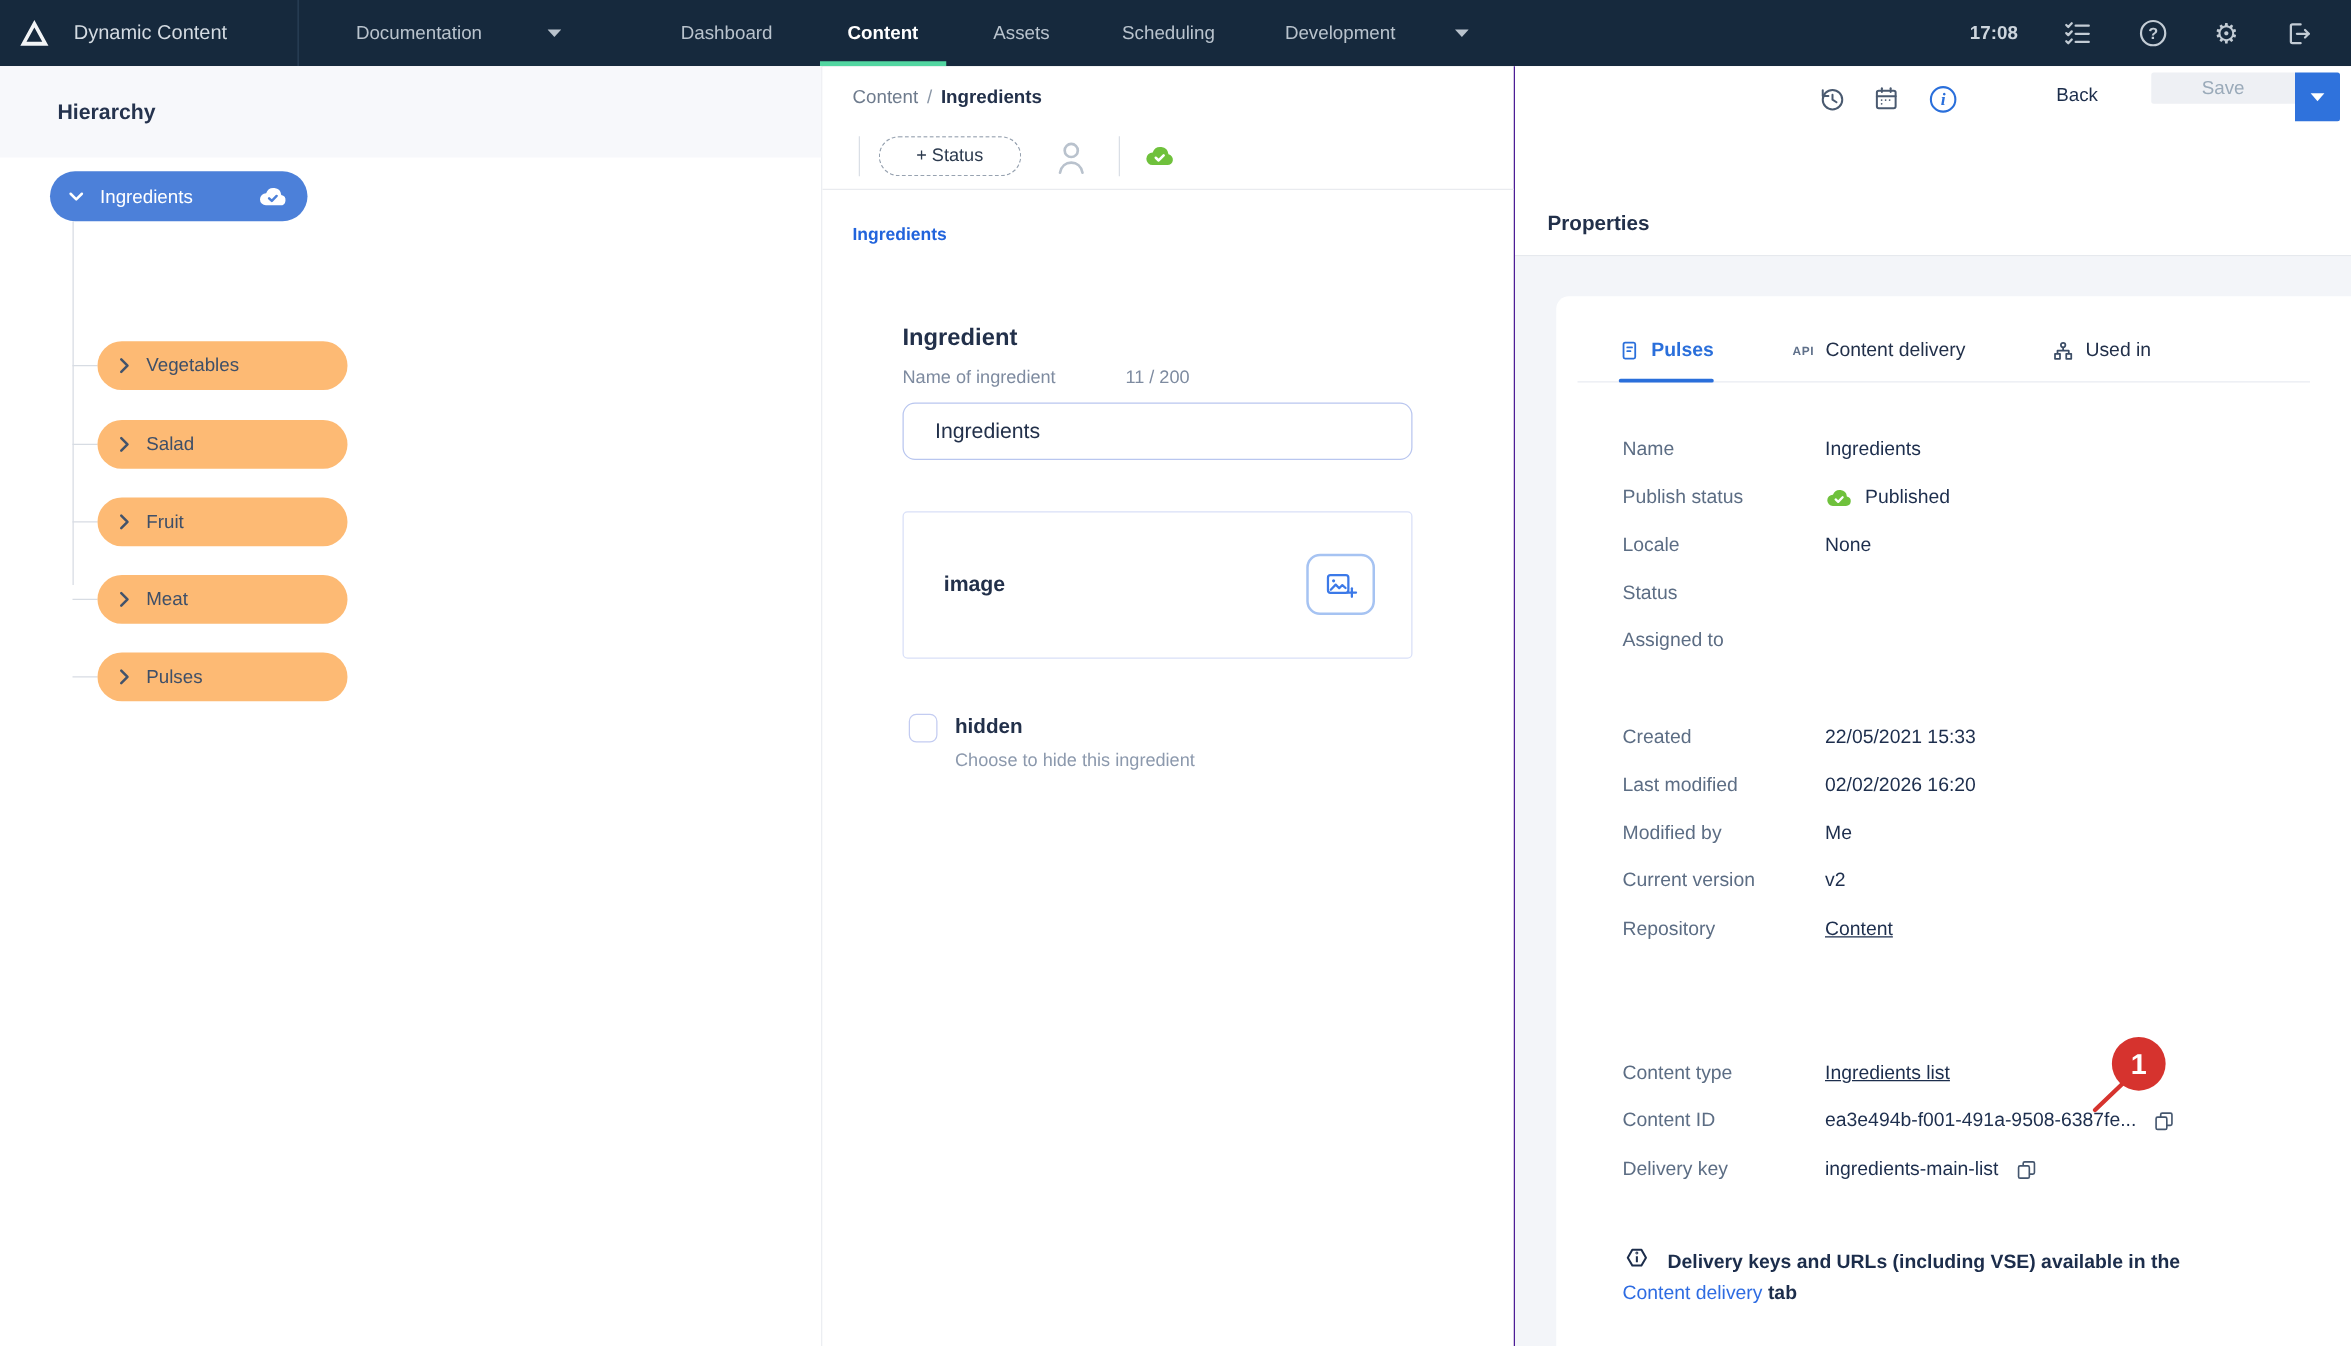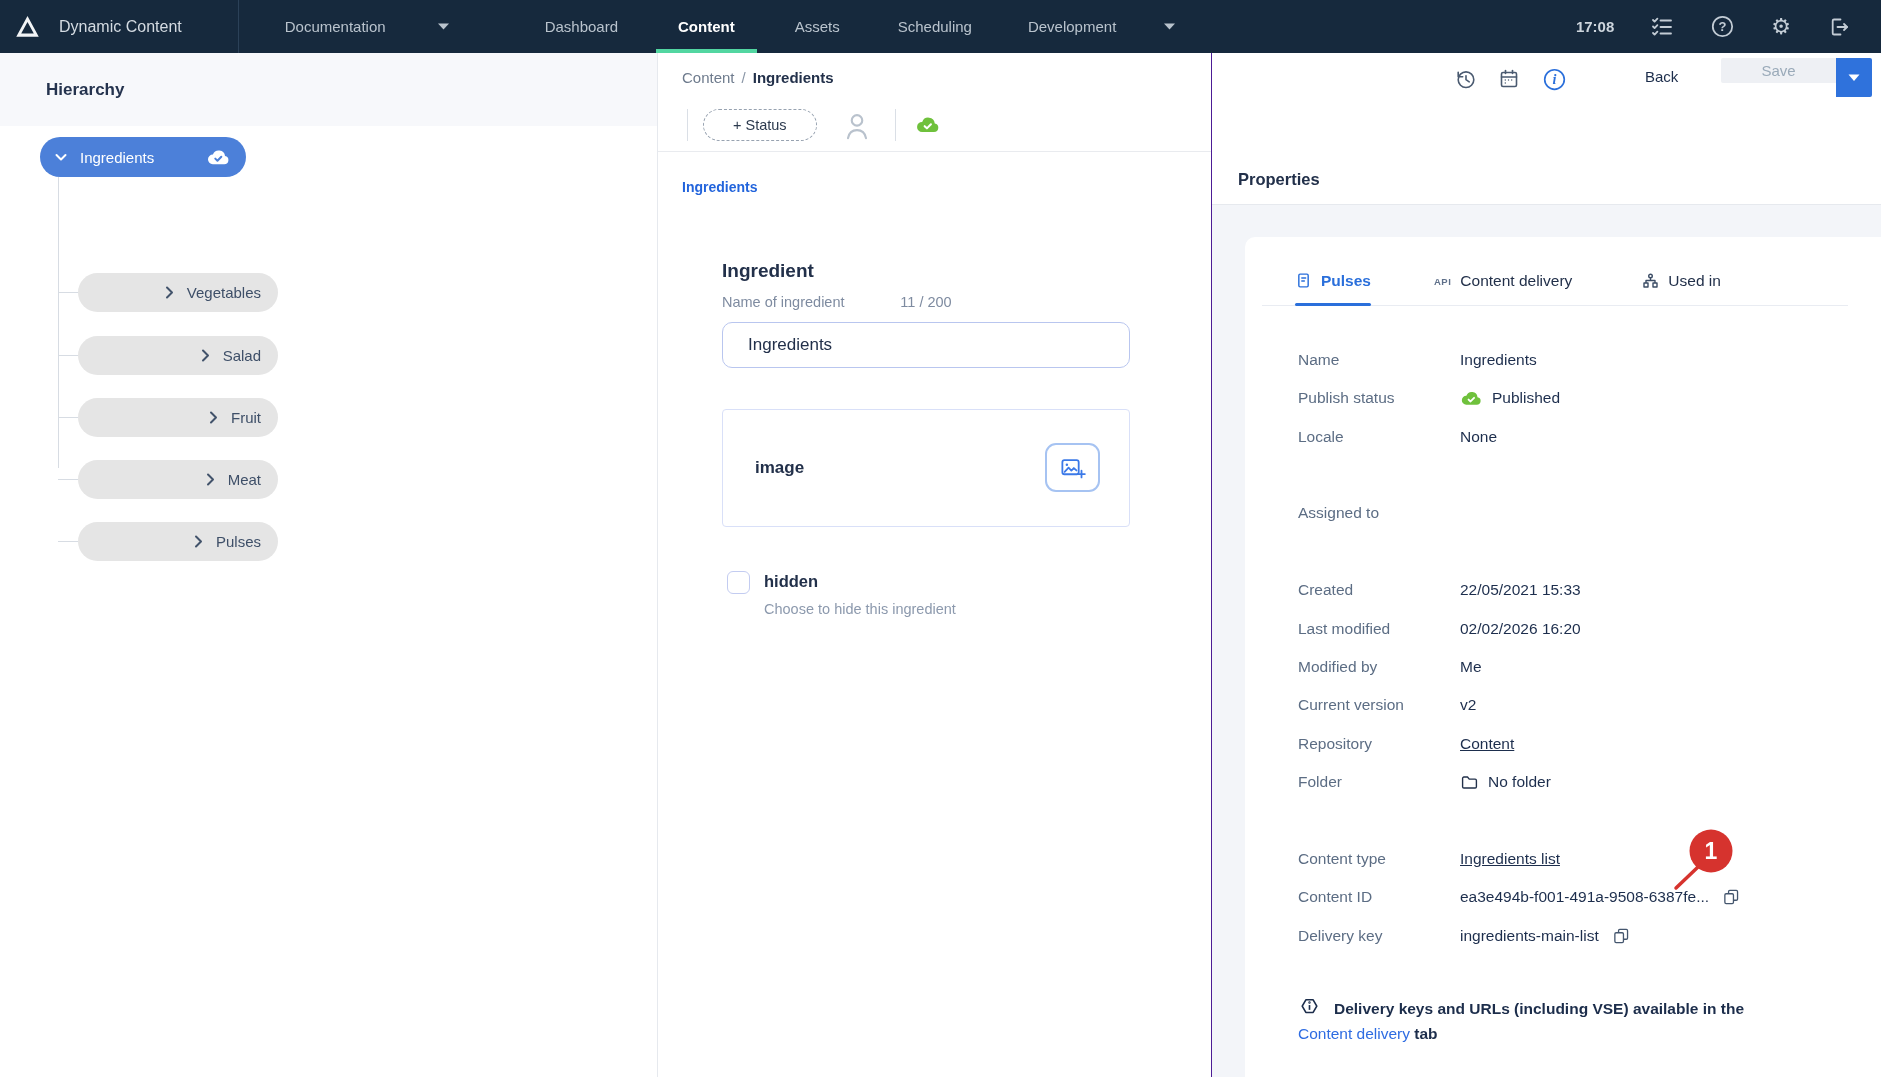--- a/index.html
+++ b/index.html
@@ -31,22 +31,22 @@
                  padding-left:46px; font-size:17px; font-weight:700; color:#25334e; }
   .tree { position:absolute; inset:73px 0 0 0; }
   .tline-v { position:absolute; left:58px; top:51px; width:1px; height:291px; background:#d7dce3; }
   .tline-h { position:absolute; left:58px; width:20px; height:1px; background:#d7dce3; }
   .pill-root { position:absolute; left:40px; top:11px; width:206px; height:40px; border-radius:20px;
                background:#4c80d9; color:#fff; display:flex; align-items:center; padding:0 15px;
                font-size:15px; cursor:pointer; }
   .pill-root .lbl { margin-left:13px; }
   .pill-root .cloud { margin-left:auto; display:flex; }
   .pill { position:absolute; left:78px; width:200px; height:39px; border-radius:20px;
-          background:#e5e5e5; color:#3e4f68; display:flex; align-items:center; gap:13px;
-          padding:0 17px; font-size:15px; cursor:pointer;justify-content:flex-end; }
+          background:#fdba74; color:#3e4f68; display:flex; align-items:center; gap:13px;
+          padding:0 17px; font-size:15px; cursor:pointer; }
 
   
   .content-col { position:absolute; top:53px; left:658px; width:554px; bottom:0; background:#fff;
                  border-right:1px solid #4c1d95; }
   .content-header { position:relative; height:99px; border-bottom:1px solid #e9ebef; }
   .breadcrumb { position:absolute; left:24px; top:16px; font-size:15px; color:#6e7b8d; }
   .breadcrumb .sep { margin:0 7px; color:#8a96a6; }
   .breadcrumb .cur { color:#22304a; font-weight:600; }
   .toolbar { position:absolute; left:0; top:55px; height:34px; display:flex; align-items:center; }
   .tb-sep { width:1px; height:32px; background:#dadfe6; }
@@ -344,20 +344,26 @@
       <div class="prow" style="top:150px">
         <span class="plabel">Publish status</span>
         <span class="pvalue">
           <svg width="23" height="23" viewBox="0 0 24 24">
               <path d="M6.5 18.5h11a4 4 0 0 0 .76-7.93 6 6 0 0 0-11.62-1.4A4.5 4.5 0 0 0 6.5 18.5z" fill="#6fc13c"></path>
               <polyline points="8.9,13.1 11,15.1 14.7,11.3" fill="none" stroke="#fff" stroke-width="1.9" stroke-linecap="round" stroke-linejoin="round"></polyline>
             </svg>
           <span>Published</span>
         </span>
       </div>
+      <div class="prow" style="top:227px">
+        <span class="plabel">Status</span>
+        <span class="pvalue">
+            <span></span>
+          </span>
+      </div>
       <div class="prow" style="top:265px">
         <span class="plabel">Assigned to</span>
         <span class="pvalue">
             <span></span>
           </span>
       </div>
       <div class="prow" style="top:342px">
         <span class="plabel">Created</span>
         <span class="pvalue">
             <span>22/05/2021 15:33</span>
@@ -379,29 +385,20 @@
         <span class="plabel">Current version</span>
         <span class="pvalue">
             <span>v2</span>
           </span>
       </div>
       <div class="prow" style="top:496px">
         <span class="plabel">Repository</span>
         <span class="pvalue">
             <span class="u">Content</span>
           </span>
-      </div>
-      <div class="prow" style="top:534px">
-        <span class="plabel">Folder</span>
-        <span class="pvalue">
-          <svg width="19" height="19" viewBox="0 0 22 22" fill="none" stroke="#22304a" stroke-width="1.6" stroke-linejoin="round">
-            <path d="M3 6.2a1.5 1.5 0 0 1 1.5-1.5h4.2l2 2.4h6.8A1.5 1.5 0 0 1 19 8.6v7.2a1.5 1.5 0 0 1-1.5 1.5h-13A1.5 1.5 0 0 1 3 15.8z"></path>
-          </svg>
-          <span>No folder</span>
-        </span>
       </div>
       <div class="prow" style="top:611px">
         <span class="plabel">Content type</span>
         <span class="pvalue">
             <span class="u">Ingredients list</span>
           </span>
       </div>
       <div class="prow" style="top:649px">
         <span class="plabel">Content ID</span>
         <span class="pvalue">

